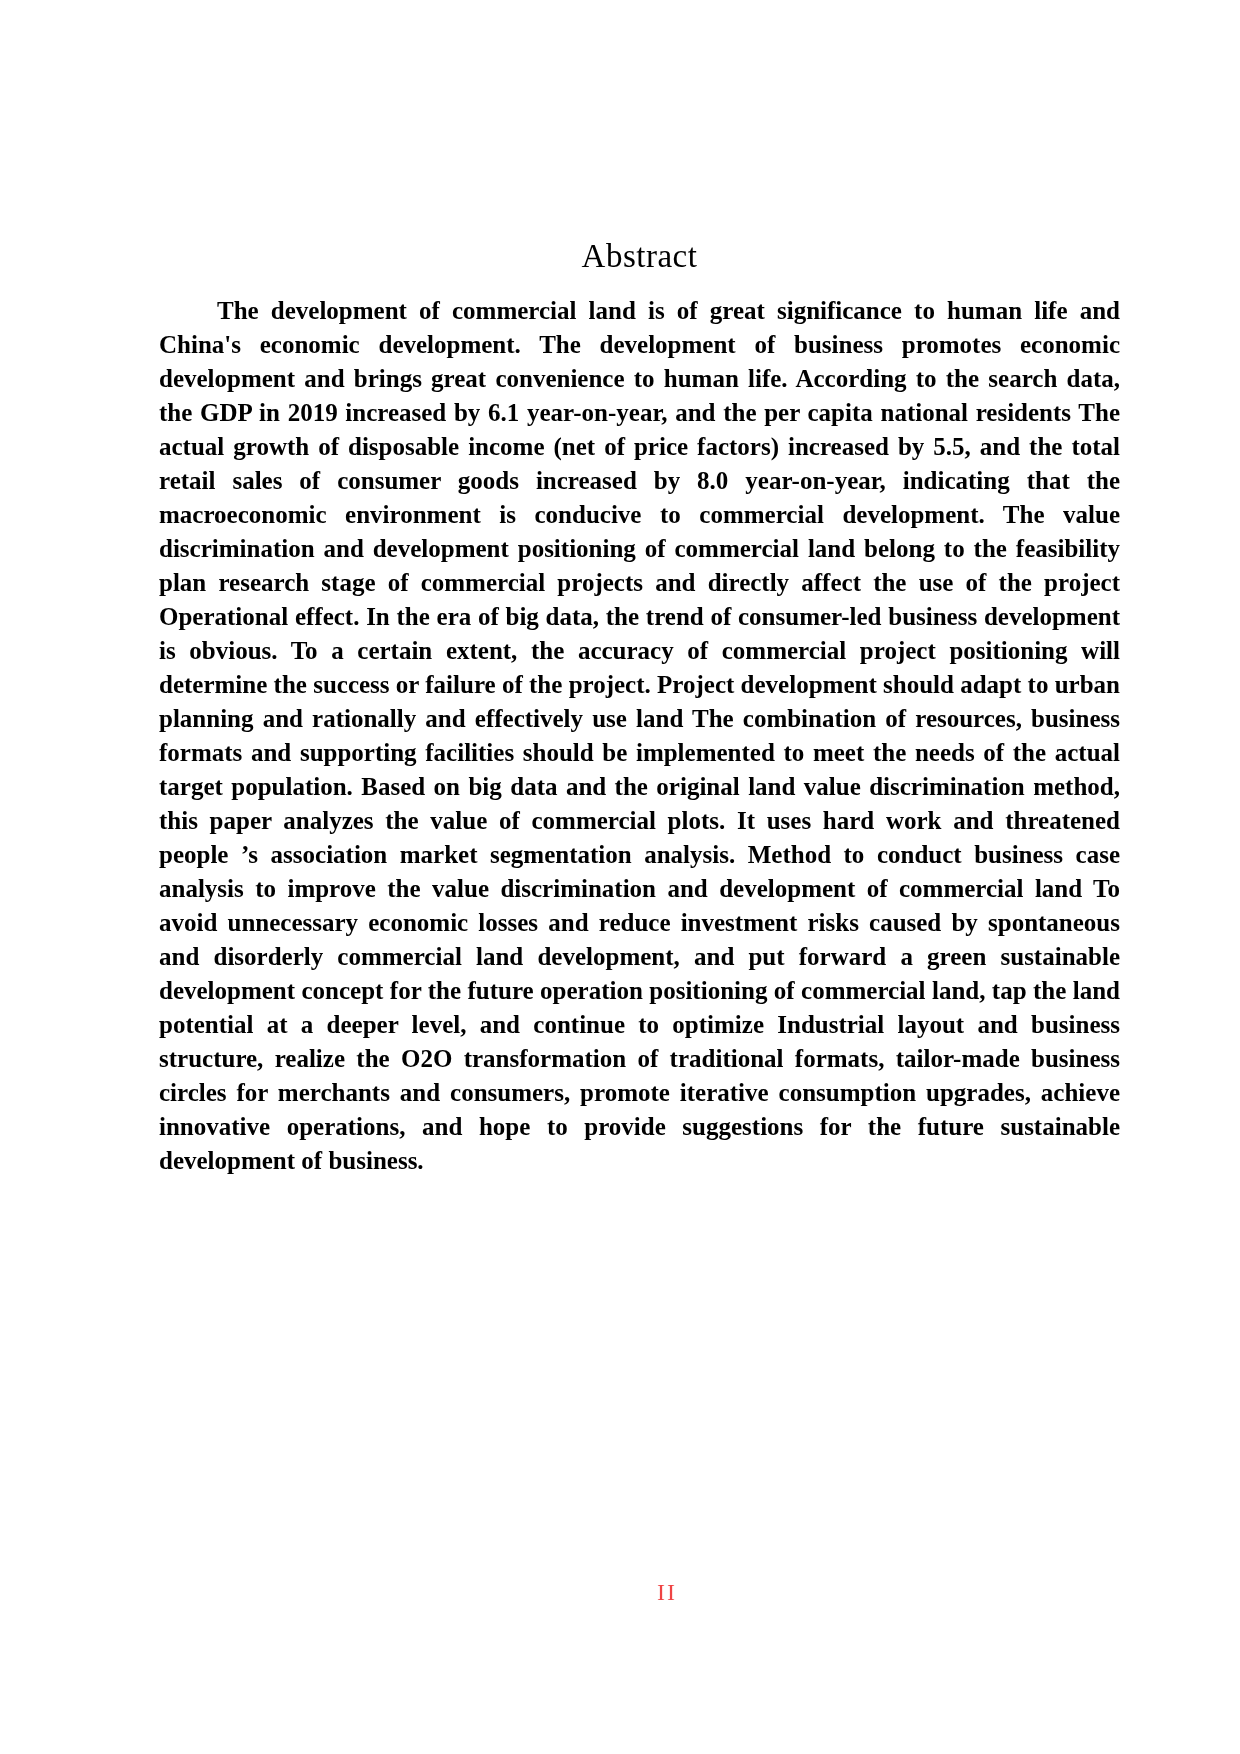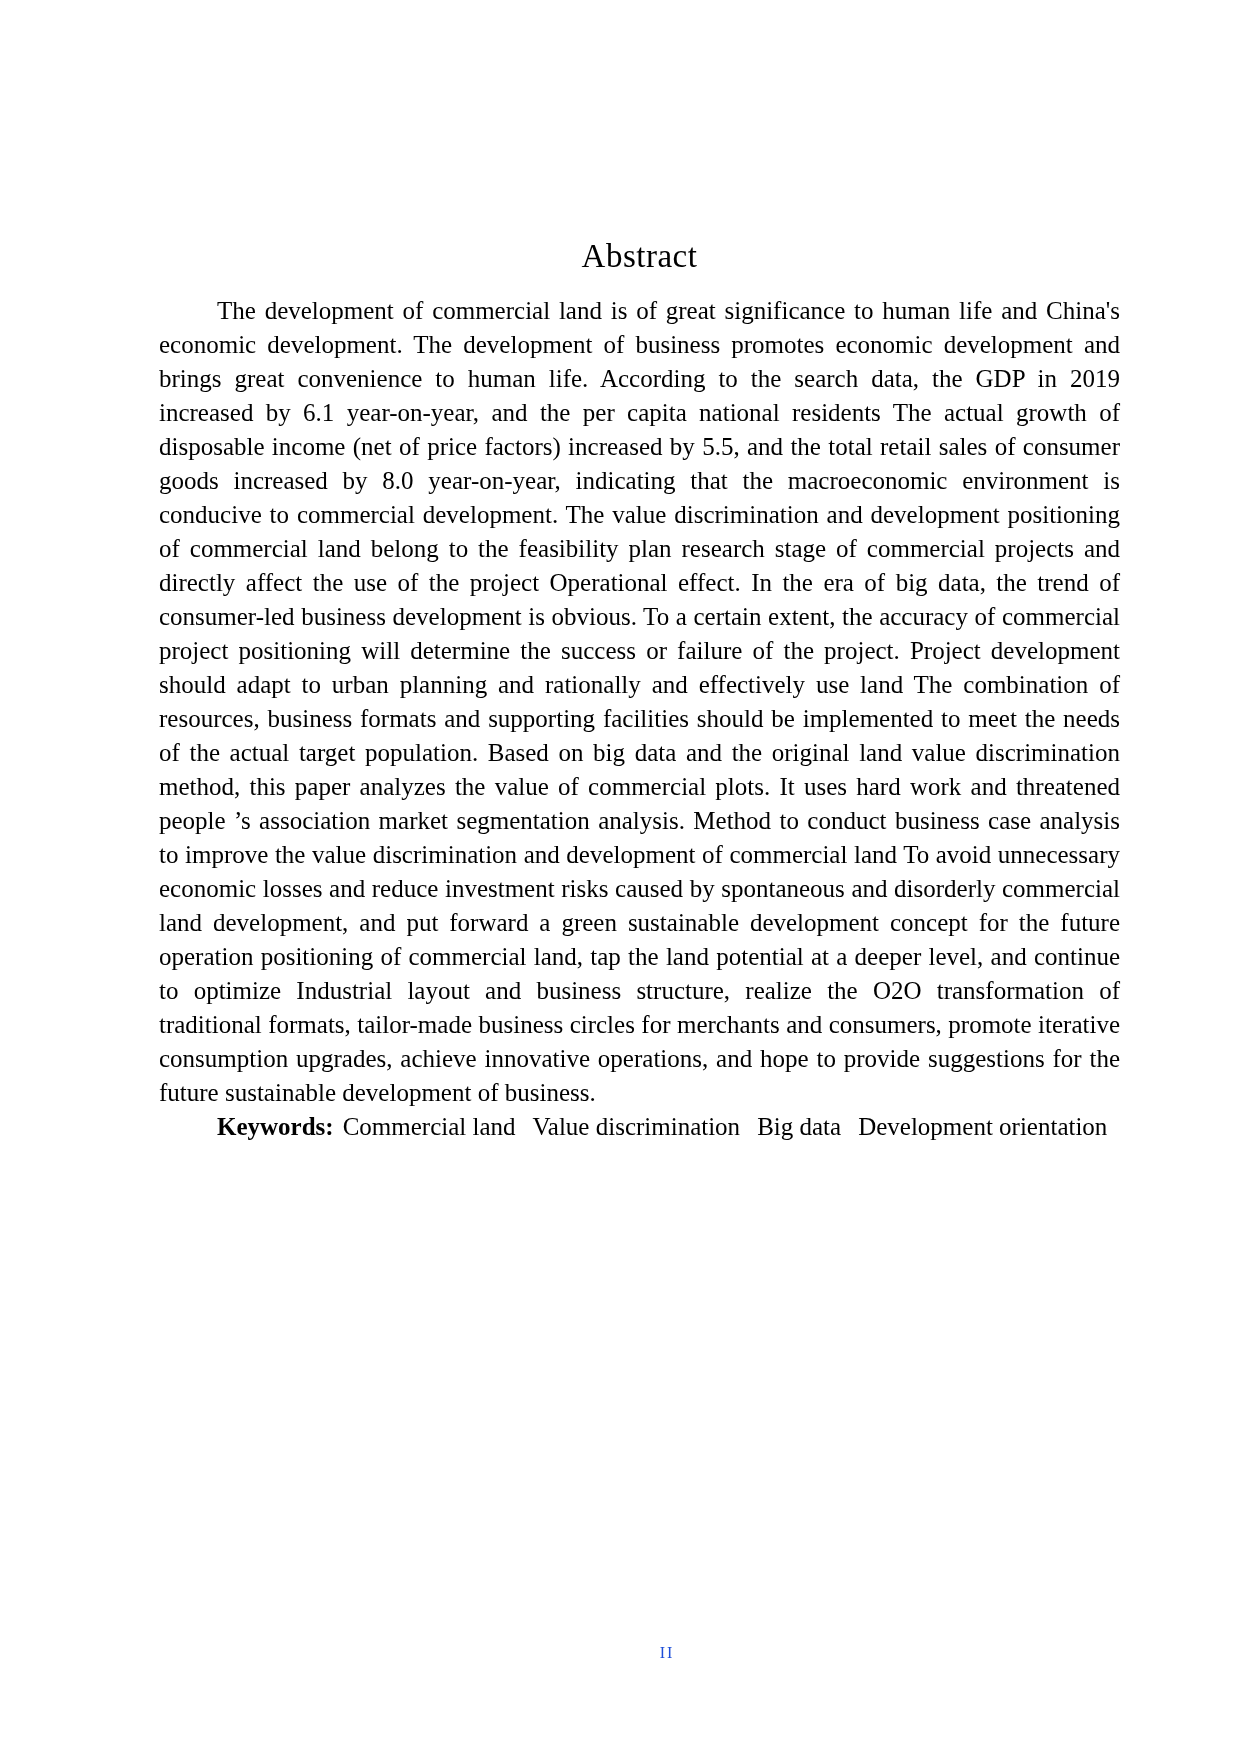--- a/index.html
+++ b/index.html
@@ -36,54 +36,52 @@
     text-align: center;
     margin: 0 0 18px 0;
     letter-spacing: 0.5px;
   }
   .abstract {
     font-size: 25px;
     line-height: 34px;
     text-align: justify;
     text-indent: 58px;
     margin: 0;
+    font-weight: bold;
   }
   .keywords {
     font-size: 25px;
     line-height: 34px;
     margin: 0;
     padding-left: 58px;
     white-space: nowrap;
   }
   .kw-label {
     font-weight: 700;
     margin-right: 9px;
   }
   .kw-item {
     margin-right: 17px;
   }
   .kw-item:last-child {
     margin-right: 0;
   }
   .page-number {
     position: absolute;
-    top: 1641px;
+    top: 1580px;
     left: 667px;
     transform: translateX(-50%);
-    font-size: 16px;
+    font-size: 24px;
     line-height: 24px;
     letter-spacing: 2px;
-    color: #1d4ed8;
+    color: #ef4444;
   }
 </style>
 </head>
 <body>
 
 <div class="page">
   <div class="content">
     <h1 class="title">Abstract</h1>
     <p class="abstract">The development of commercial land is of great significance to human life and China's economic development. The development of business promotes economic development and brings great convenience to human life. According to the search data, the GDP in 2019 increased by 6.1 year-on-year, and the per capita national residents The actual growth of disposable income (net of price factors) increased by 5.5, and the total retail sales of consumer goods increased by 8.0 year-on-year, indicating that the macroeconomic environment is conducive to commercial development. The value discrimination and development positioning of commercial land belong to the feasibility plan research stage of commercial projects and directly affect the use of the project Operational effect. In the era of big data, the trend of consumer-led business development is obvious. To a certain extent, the accuracy of commercial project positioning will determine the success or failure of the project. Project development should adapt to urban planning and rationally and effectively use land The combination of resources, business formats and supporting facilities should be implemented to meet the needs of the actual target population. Based on big data and the original land value discrimination method, this paper analyzes the value of commercial plots. It uses hard work and threatened people ’s association market segmentation analysis. Method to conduct business case analysis to improve the value discrimination and development of commercial land To avoid unnecessary economic losses and reduce investment risks caused by spontaneous and disorderly commercial land development, and put forward a green sustainable development concept for the future operation positioning of commercial land, tap the land potential at a deeper level, and continue to optimize Industrial layout and business structure, realize the O2O transformation of traditional formats, tailor-made business circles for merchants and consumers, promote iterative consumption upgrades, achieve innovative operations, and hope to provide suggestions for the future sustainable development of business.</p>
-    <p class="keywords">
-      <span class="kw-label">Keywords:</span><span class="kw-item">Commercial land</span><span class="kw-item">Value discrimination</span><span class="kw-item">Big data</span><span class="kw-item">Development orientation</span>
-    </p>
   </div>
   <div class="page-number">II</div>
 </div>
 
 </body></html>

